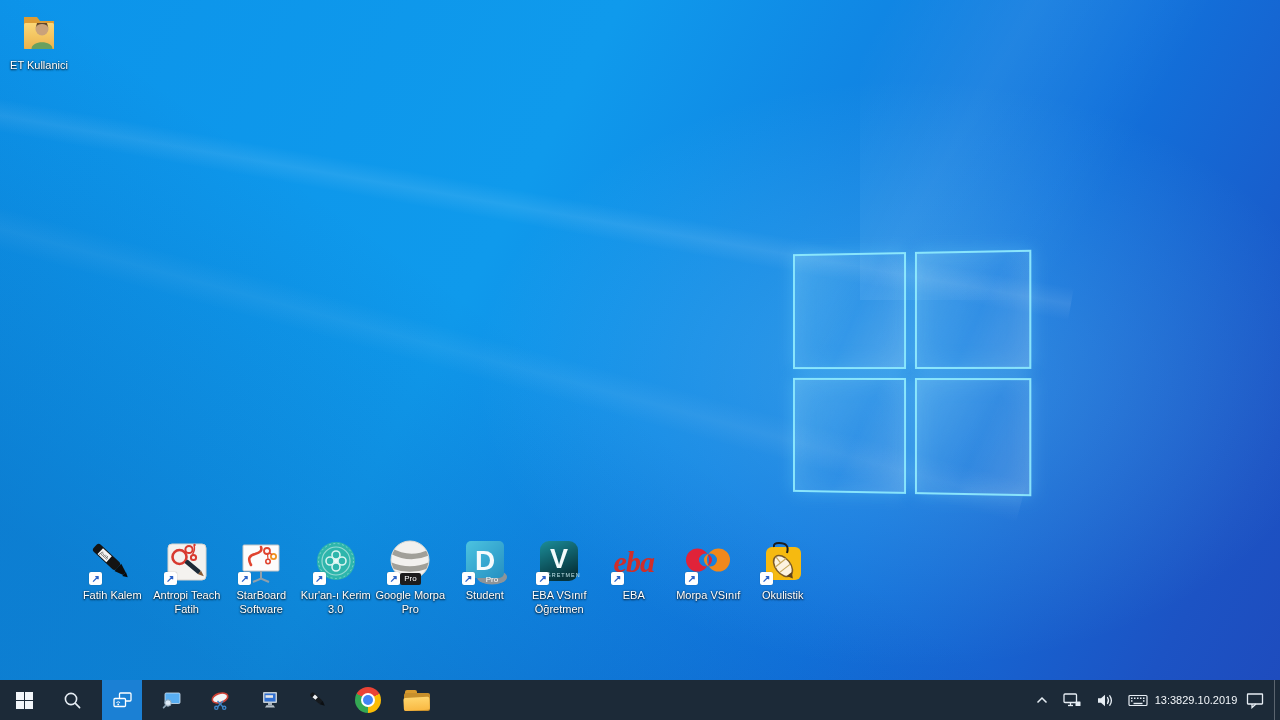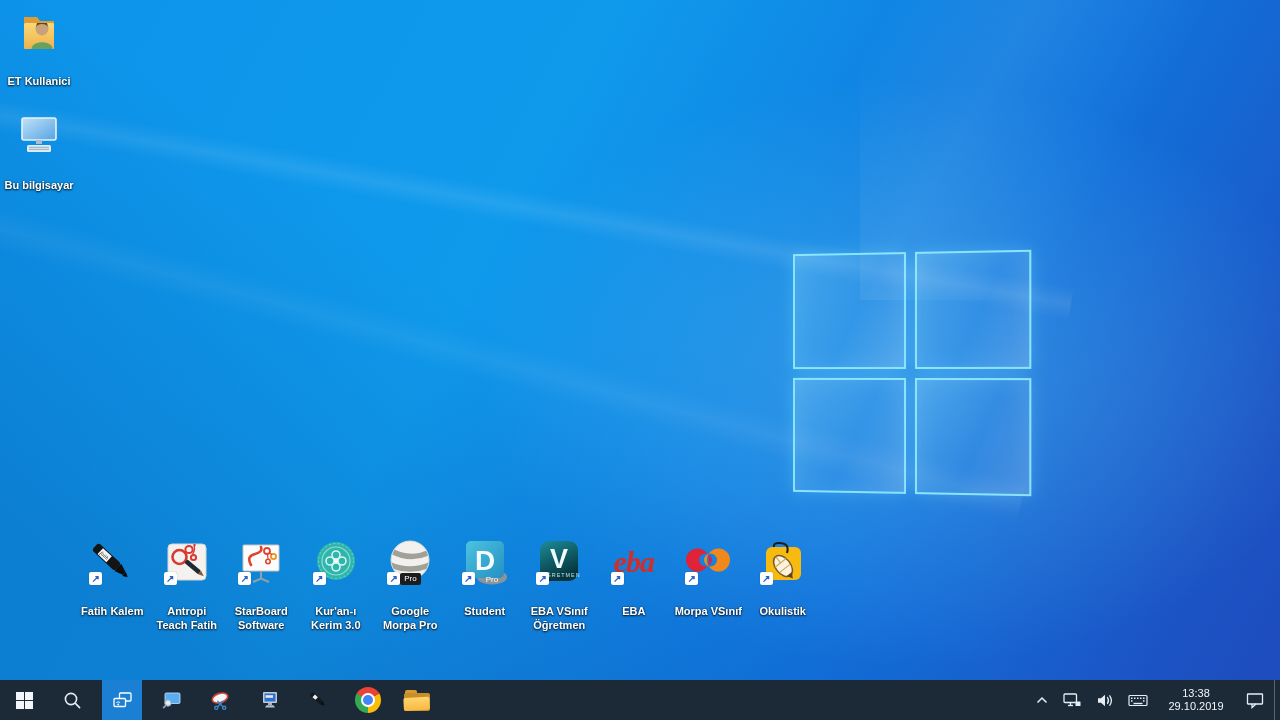--- a/index.html
+++ b/index.html
@@ -32,22 +32,22 @@
   .winlogo .pane {
     border:2px solid rgba(150,242,255,.85);
     background:linear-gradient(115deg, rgba(190,240,255,.20), rgba(130,195,255,.08) 55%, rgba(255,255,255,.16));
     box-shadow:0 0 16px rgba(120,220,255,.30), inset 0 0 26px rgba(170,235,255,.12);
   }
 
   
   .ditem { position:absolute; width:74px; left:2px; cursor:default; }
   .aitem { width:74.5px; flex:0 0 74.5px; }
   .art { width:48px; height:48px; position:relative; margin:0 auto; }
-  .lbl { margin-top:19px; font-size:11px; line-height:13.5px; color:#fff; text-align:center;
-    text-shadow:0 1px 2px rgba(0,0,0,.85), 0 0 2px rgba(0,0,0,.55);font-weight:bold; }
+  .lbl { margin-top:3px; font-size:11px; line-height:13.5px; color:#fff; text-align:center;
+    text-shadow:0 1px 2px rgba(0,0,0,.85), 0 0 2px rgba(0,0,0,.55); }
   .lbl .inner { display:inline-block; max-width:72px; }
   .appicons { position:absolute; left:73px; top:538px; display:flex; }
   .sc { position:absolute; left:1px; bottom:1px; width:13px; height:13px; background:#fff;
     border-radius:2px; display:flex; align-items:center; justify-content:center;
     font-size:10px; font-weight:bold; color:#2b62c9; box-shadow:0 0 1px rgba(0,0,0,.45); line-height:1; }
   .badge { position:absolute; left:14px; bottom:1px; background:#1c1c1c; color:#fff;
     font-size:8px; padding:0 4px; height:12px; line-height:12px; border-radius:2px; }
   .ebalogo { display:flex; align-items:center; justify-content:center; width:100%; height:100%;
     font-family:"Liberation Serif", serif; font-style:italic; font-weight:bold;
     font-size:30px; color:#cf2e2a; letter-spacing:-1px; }
@@ -69,21 +69,21 @@
   .chrome .c2 { width:10px; height:10px; border-radius:50%; background:#4285f4; }
   .fold { position:relative; width:26px; height:21px; }
   .fold .bk { position:absolute; left:1px; top:0; width:12px; height:6px; background:#d99b2e; border-radius:2px 2px 0 0; }
   .fold .bd { position:absolute; left:0; top:3px; width:26px; height:18px; background:#c78f2b; border-radius:2px; }
   .fold .bl { position:absolute; left:5px; top:9px; width:16px; height:6px; background:#4aa7ee; border-radius:1px; }
   .fold .fr { position:absolute; left:0; top:8px; width:26px; height:13px;
     background:linear-gradient(#ffd56c, #f9b943); border-radius:2px; transform:rotate(-3deg); transform-origin:bottom left; }
 
   .tb-right { margin-left:auto; display:flex; align-items:stretch; }
   .tray-btn { display:flex; align-items:center; justify-content:center; }
-  .clock { width:80px; display:flex; flex-direction:column; align-items:center; justify-content:center;
+  .clock { width:80px; display:flex; align-items:center; justify-content:center;
     color:#f2f6fa; font-size:11px; line-height:13px; }
   .showdesk { width:6px; border-left:1px solid rgba(255,255,255,.28); }
   svg { display:block; }
 </style>
 </head>
 <body>
 
 <div class="desktop">
   <div class="ray ray-a"></div>
   <div class="ray ray-b"></div>
@@ -108,40 +108,20 @@
         <path d="M9 9h13l3 4h14v28H9z" fill="#dd9c34"></path>
         <rect x="9" y="15" width="30" height="26" rx="1.5" fill="url(#uf-g)"></rect>
         <circle cx="27" cy="21" r="6.5" fill="#caa27a"></circle>
         <path d="M20.8 19.5a6.4 4.8 0 0 1 12.4 0l-1.2-4.5h-10z" fill="#5d452c"></path>
         <path d="M16.5 41c0-9 21-9 21 0z" fill="#68a05f"></path>
       </svg>
     </div>
     <div class="lbl"><span class="inner">ET Kullanici</span></div>
   </div>
 
-  <div class="ditem" style="top:112px;">
-    <div class="art">
-      <svg viewBox="0 0 48 48" width="48" height="48">
-        <defs>
-            <linearGradient id="pc-g" x1="0" y1="0" x2="1" y2="1">
-          <stop offset="0" stop-color="#bfe2f8"></stop>
-              <stop offset="1" stop-color="#58a2e4"></stop>
-            </linearGradient>
-          </defs>
-        <rect x="7" y="6" width="34" height="22" rx="2" fill="url(#pc-g)" stroke="#e8f3fc" stroke-width="1.6"></rect>
-        <rect x="21" y="28" width="6" height="4" fill="#a7bfd2"></rect>
-        <rect x="12" y="33" width="24" height="7" rx="1.5" fill="#e2ecf4"></rect>
-        <g fill="#a2b8c8">
-          <rect x="14" y="34.7" width="20" height="1.3"></rect>
-            <rect x="14" y="36.8" width="20" height="1.3"></rect>
-        </g>
-      </svg>
-    </div>
-    <div class="lbl"><span class="inner">Bu bilgisayar</span></div>
-  </div>
 
 
   <div class="appicons">
 
     <div class="ditem aitem" style="position:relative;">
       <div class="art">
         <svg viewBox="0 0 48 48" width="48" height="48">
           <g transform="rotate(43 24 24)">
             <rect x="1" y="19" width="31" height="10" rx="3" fill="#141414"></rect>
             <rect x="8" y="20" width="12" height="8" fill="#f4f4f4"></rect>

